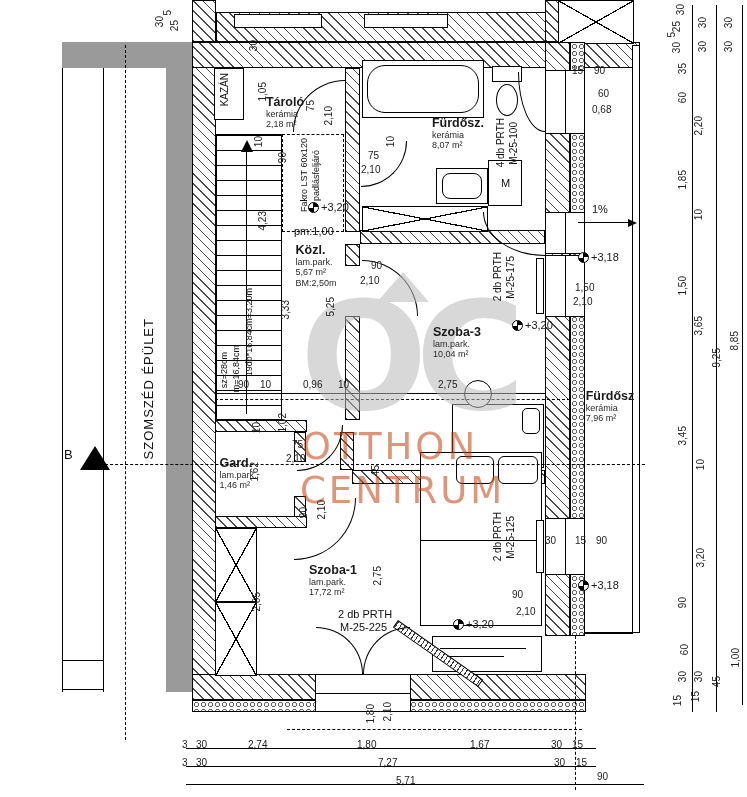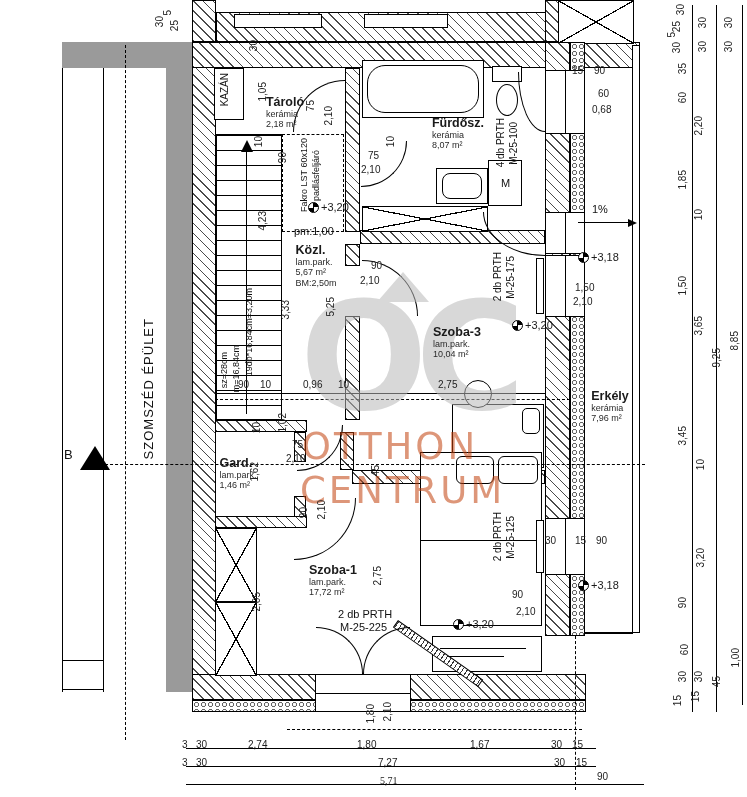--- a/index.html
+++ b/index.html
@@ -182,21 +182,21 @@
       <div class="room-sub">lam.park.</div>
       <div class="room-sub">5,67 m²</div>
       <div class="room-sub">BM:2,50m</div>
     </div>
     <div class="room-label" style="left: 457px; top: 325px;">
       <div class="room-name">Szoba-3</div>
       <div class="room-sub">lam.park.</div>
       <div class="room-sub">10,04 m²</div>
     </div>
     <div class="room-label" style="left: 610px; top: 389px;">
-      <div class="room-name">Erkély</div>
+      <div class="room-name">Fürdősz</div>
       <div class="room-sub">kerámia</div>
       <div class="room-sub">7,96 m²</div>
     </div>
     <div class="room-label" style="left: 238px; top: 456px;">
       <div class="room-name">Gard.</div>
       <div class="room-sub">lam.park.</div>
       <div class="room-sub">1,46 m²</div>
     </div>
     <div class="room-label" style="left: 333px; top: 563px;">
       <div class="room-name">Szoba-1</div>
@@ -281,21 +281,21 @@
     <div class="dim" style="left: 248px; top: 740px;">2,74</div>
     <div class="dim" style="left: 357px; top: 740px;">1,80</div>
     <div class="dim" style="left: 470px; top: 740px;">1,67</div>
     <div class="dim" style="left: 551px; top: 740px;">30</div>
     <div class="dim" style="left: 572px; top: 740px;">15</div>
     <div class="dim" style="left: 182px; top: 758px;">3</div>
     <div class="dim" style="left: 196px; top: 758px;">30</div>
     <div class="dim" style="left: 378px; top: 758px;">7,27</div>
     <div class="dim" style="left: 554px; top: 758px;">30</div>
     <div class="dim" style="left: 576px; top: 758px;">15</div>
-    <div class="dim" style="left: 380px; top: 776px; font-family: Liberation Serif, serif;">5,71</div>
+    <div class="dim" style="left: 396px; top: 776px;">5,71</div>
     <div class="dim" style="left: 597px; top: 772px;">90</div>
     <div class="lbl v" style="left: 220px; top: 73px; font-size: 10px;">KAZÁN</div>
     <div class="lbl v" style="left: 142px; top: 318px; font-size: 13px; letter-spacing: 1px;">SZOMSZÉD ÉPÜLET</div>
     <div class="lbl" style="left: 64px; top: 448px; font-size: 13px;">B</div>
     <div class="lbl v" style="left: 300px; top: 138px; font-size: 9px;">Fakro LST 60x120</div>
     <div class="lbl v" style="left: 312px; top: 150px; font-size: 9px;">padlásfeljáró</div>
     <div class="lbl v" style="left: 220px; top: 352px; font-size: 9px;">sz=28cm</div>
     <div class="lbl v" style="left: 232px; top: 345px; font-size: 9px;">m=16,84cm</div>
     <div class="lbl v" style="left: 245px; top: 288px; font-size: 9px;">19db*16,84cm=3,20m</div>
     <div class="lbl" style="left: 294px; top: 226px; font-size: 11px;">pm:1,00</div>

